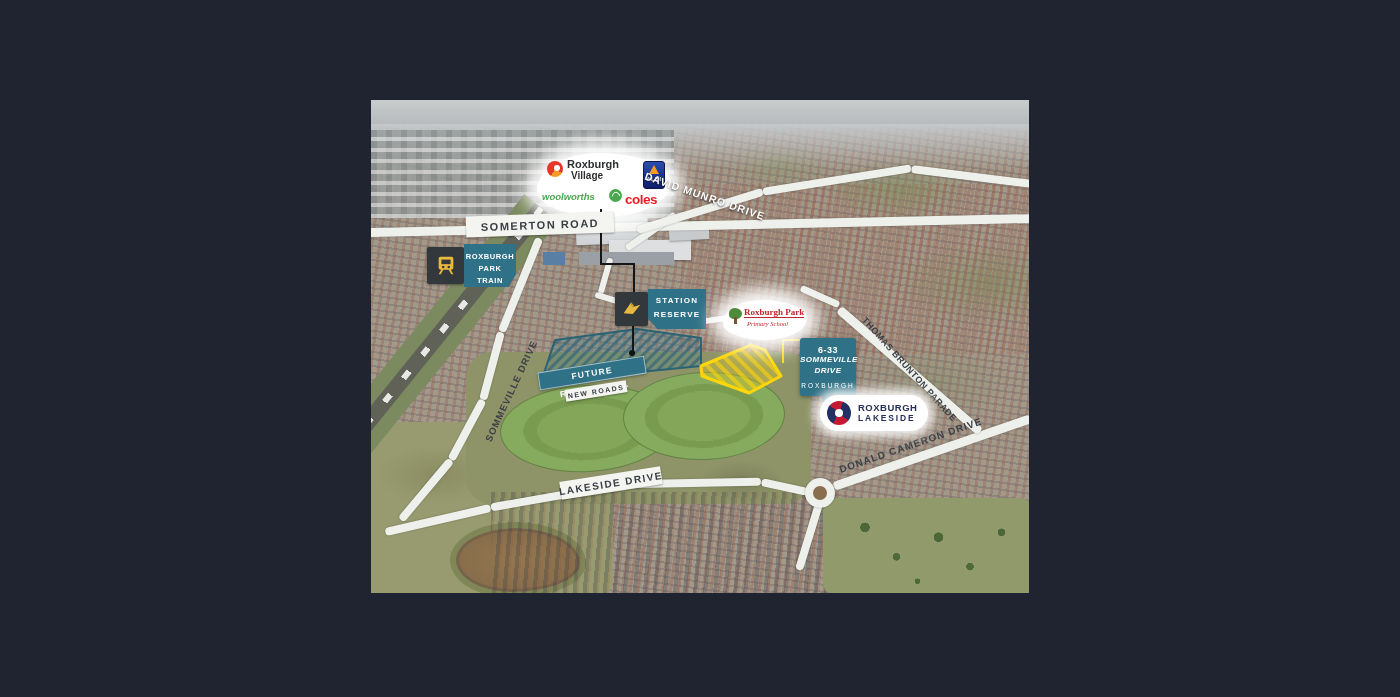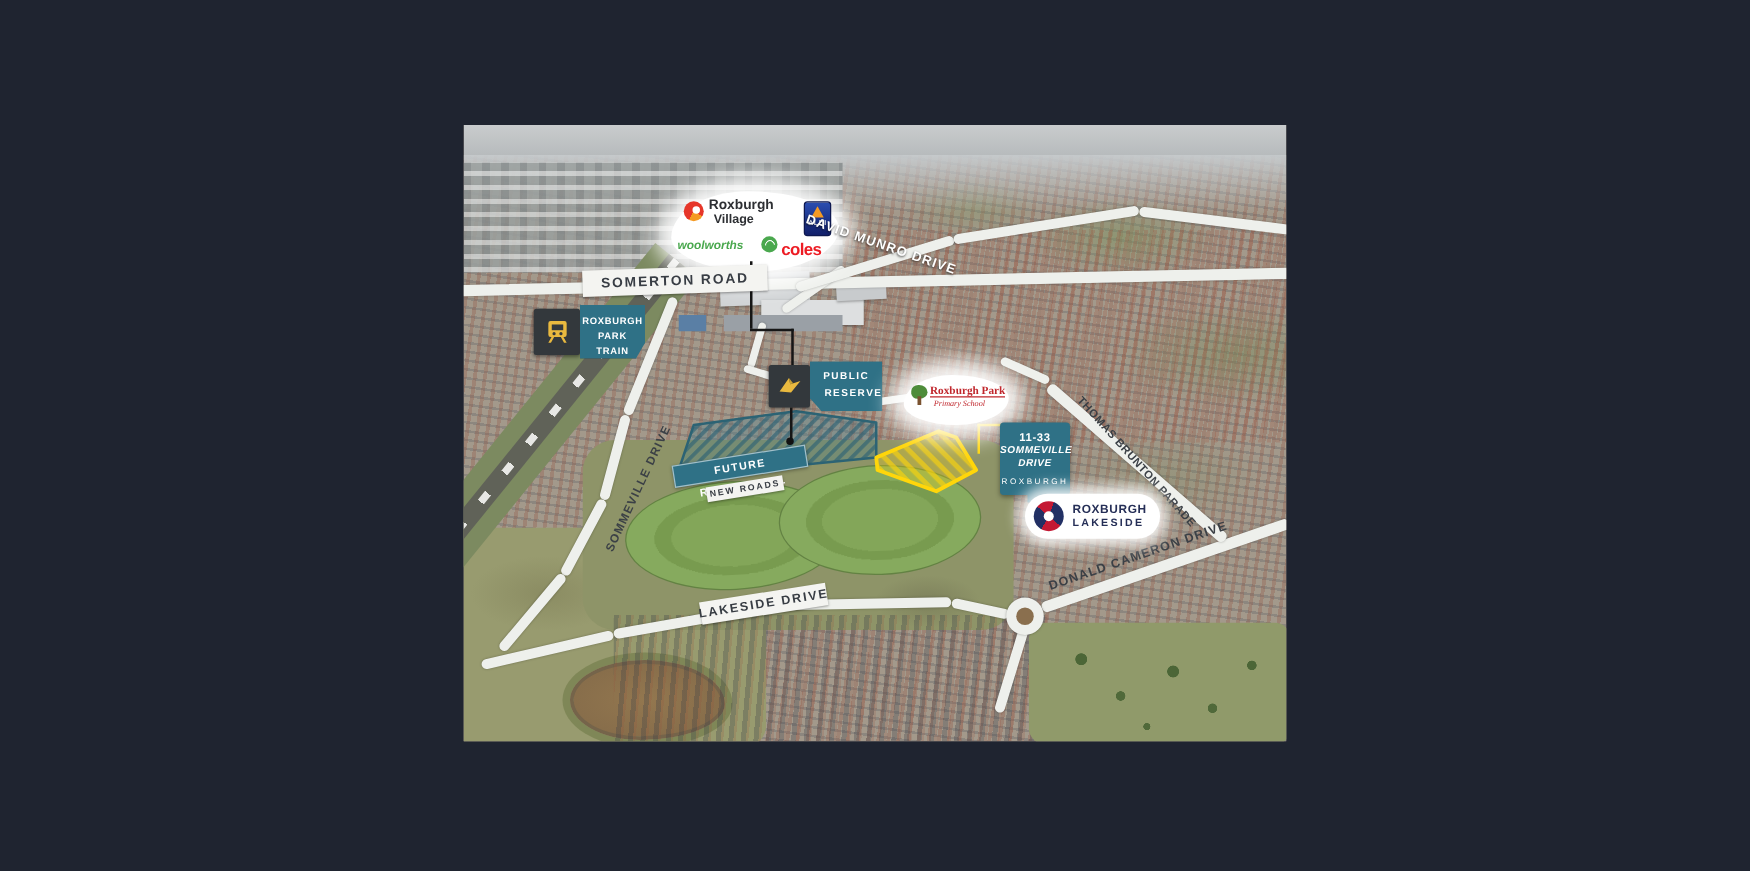--- a/index.html
+++ b/index.html
@@ -223,38 +223,38 @@
       <span style="display:block;">TRAIN STATION</span>
     </div>
 
     <div class="sq" style="left:244px;top:192px;width:33px;height:34px;">
       <svg width="20" height="20" viewBox="0 0 24 24">
         <path fill="#e9b93f" d="M2 17 L11 4 l1.2 6 L22 7 l-9 11 z"></path>
         <path fill="#caa133" d="M11 4 l1.2 6 2.8-1 z"></path>
       </svg>
     </div>
     <div class="flag" style="left:277px;top:189px;width:58px;height:40px;font-size:8px;letter-spacing:1.2px;line-height:1.7;padding-top:5px;box-sizing:border-box;clip-path:polygon(0 0,100% 0,100% 100%,16% 100%,0 74%);">
-      <span style="display:block;">PUBLIC</span>
-      <span style="display:block;text-align:right;">RESERVE</span>
+      <span style="display:block;">STATION</span>
+      <span style="display:block;">RESERVE</span>
     </div>
     <div class="cline" style="left:261px;top:226px;height:26px;border-left:2px solid #161616;"></div>
     <div class="dot" style="left:258px;top:250px;"></div>
 
     <div class="school cloud">
       <span class="tree-f"></span>
       <span class="tree-t"></span>
       <span class="st1">Roxburgh Park</span>
       <span class="st2">Primary School</span>
     </div>
 
     <div class="flag" style="left:167px;top:264px;width:106px;height:16px;font-size:8.5px;letter-spacing:1.2px;line-height:16px;transform:rotate(-9deg);border:1px solid rgba(255,255,255,.55);">FUTURE RESIDENTIAL</div>
     <div class="banner" style="left:194px;top:285px;width:62px;height:12px;font-size:7px;letter-spacing:1.5px;transform:rotate(-9deg);">NEW ROADS</div>
 
     <div class="sitebadge">
-      <span class="l1" style="display:block;">11-33</span>
+      <span class="l1" style="display:block;">6-33</span>
       <span class="l2" style="display:block;font-style:italic;">SOMMEVILLE</span>
       <span class="l2" style="display:block;font-style:italic;">DRIVE</span>
       <span class="l4" style="display:block;">ROXBURGH</span>
       <span class="tab"></span>
     </div>
 
     <div class="college">
       <span class="clogo"></span>
       <span class="ct">
         <span>ROXBURGH</span>

